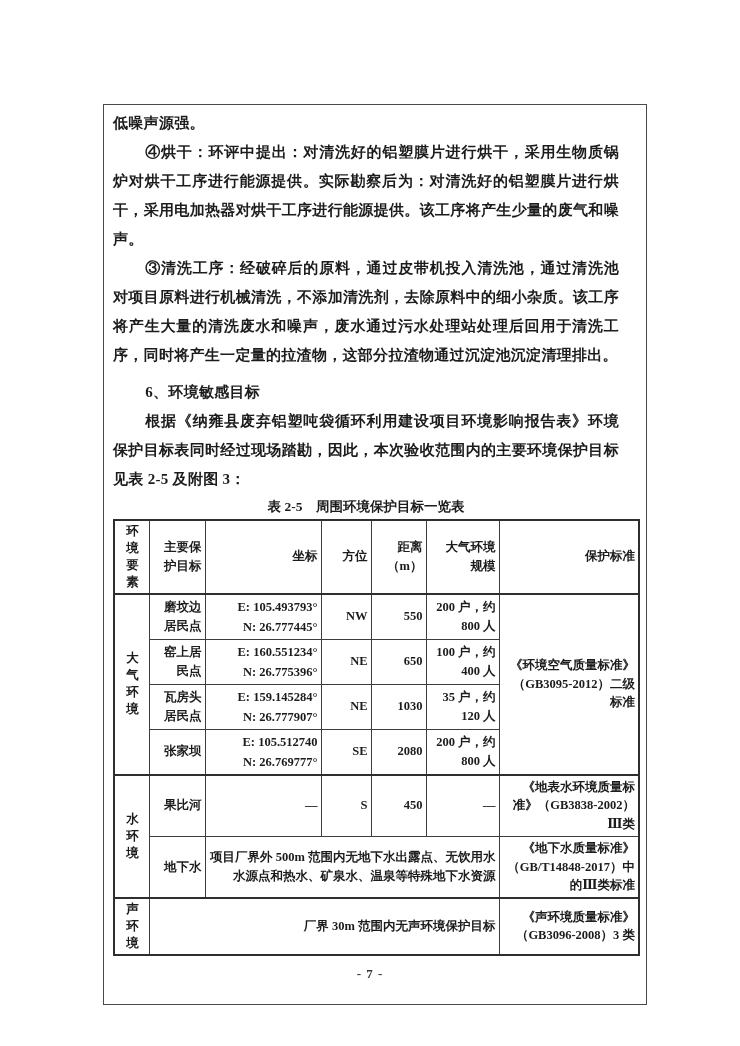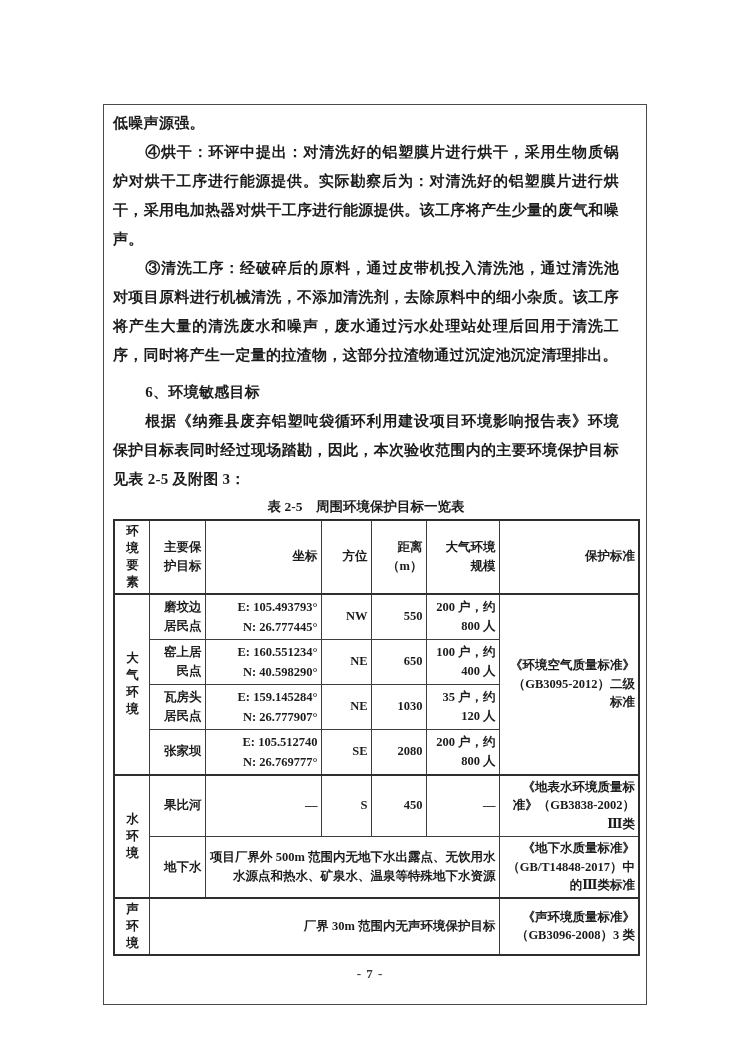--- a/index.html
+++ b/index.html
@@ -98,21 +98,21 @@
       <td>550</td>
       <td class="pre">200 户，约
 800 人</td>
       <td rowspan="4">《环境空气质量标准》（GB3095-2012）二级标准</td>
     </tr>
     <tr class="h-air">
       <td class="pre">窑上居
 民点</td>
       <td class="coords">
         <div>E: 160.551234°</div>
-        <div>N: 40.598290°</div>
+        <div>N: 26.775396°</div>
       </td>
       <td>NE</td>
       <td>650</td>
       <td class="pre">100 户，约
 400 人</td>
     </tr>
     <tr class="h-air">
       <td class="pre">瓦房头
 居民点</td>
       <td class="coords">

